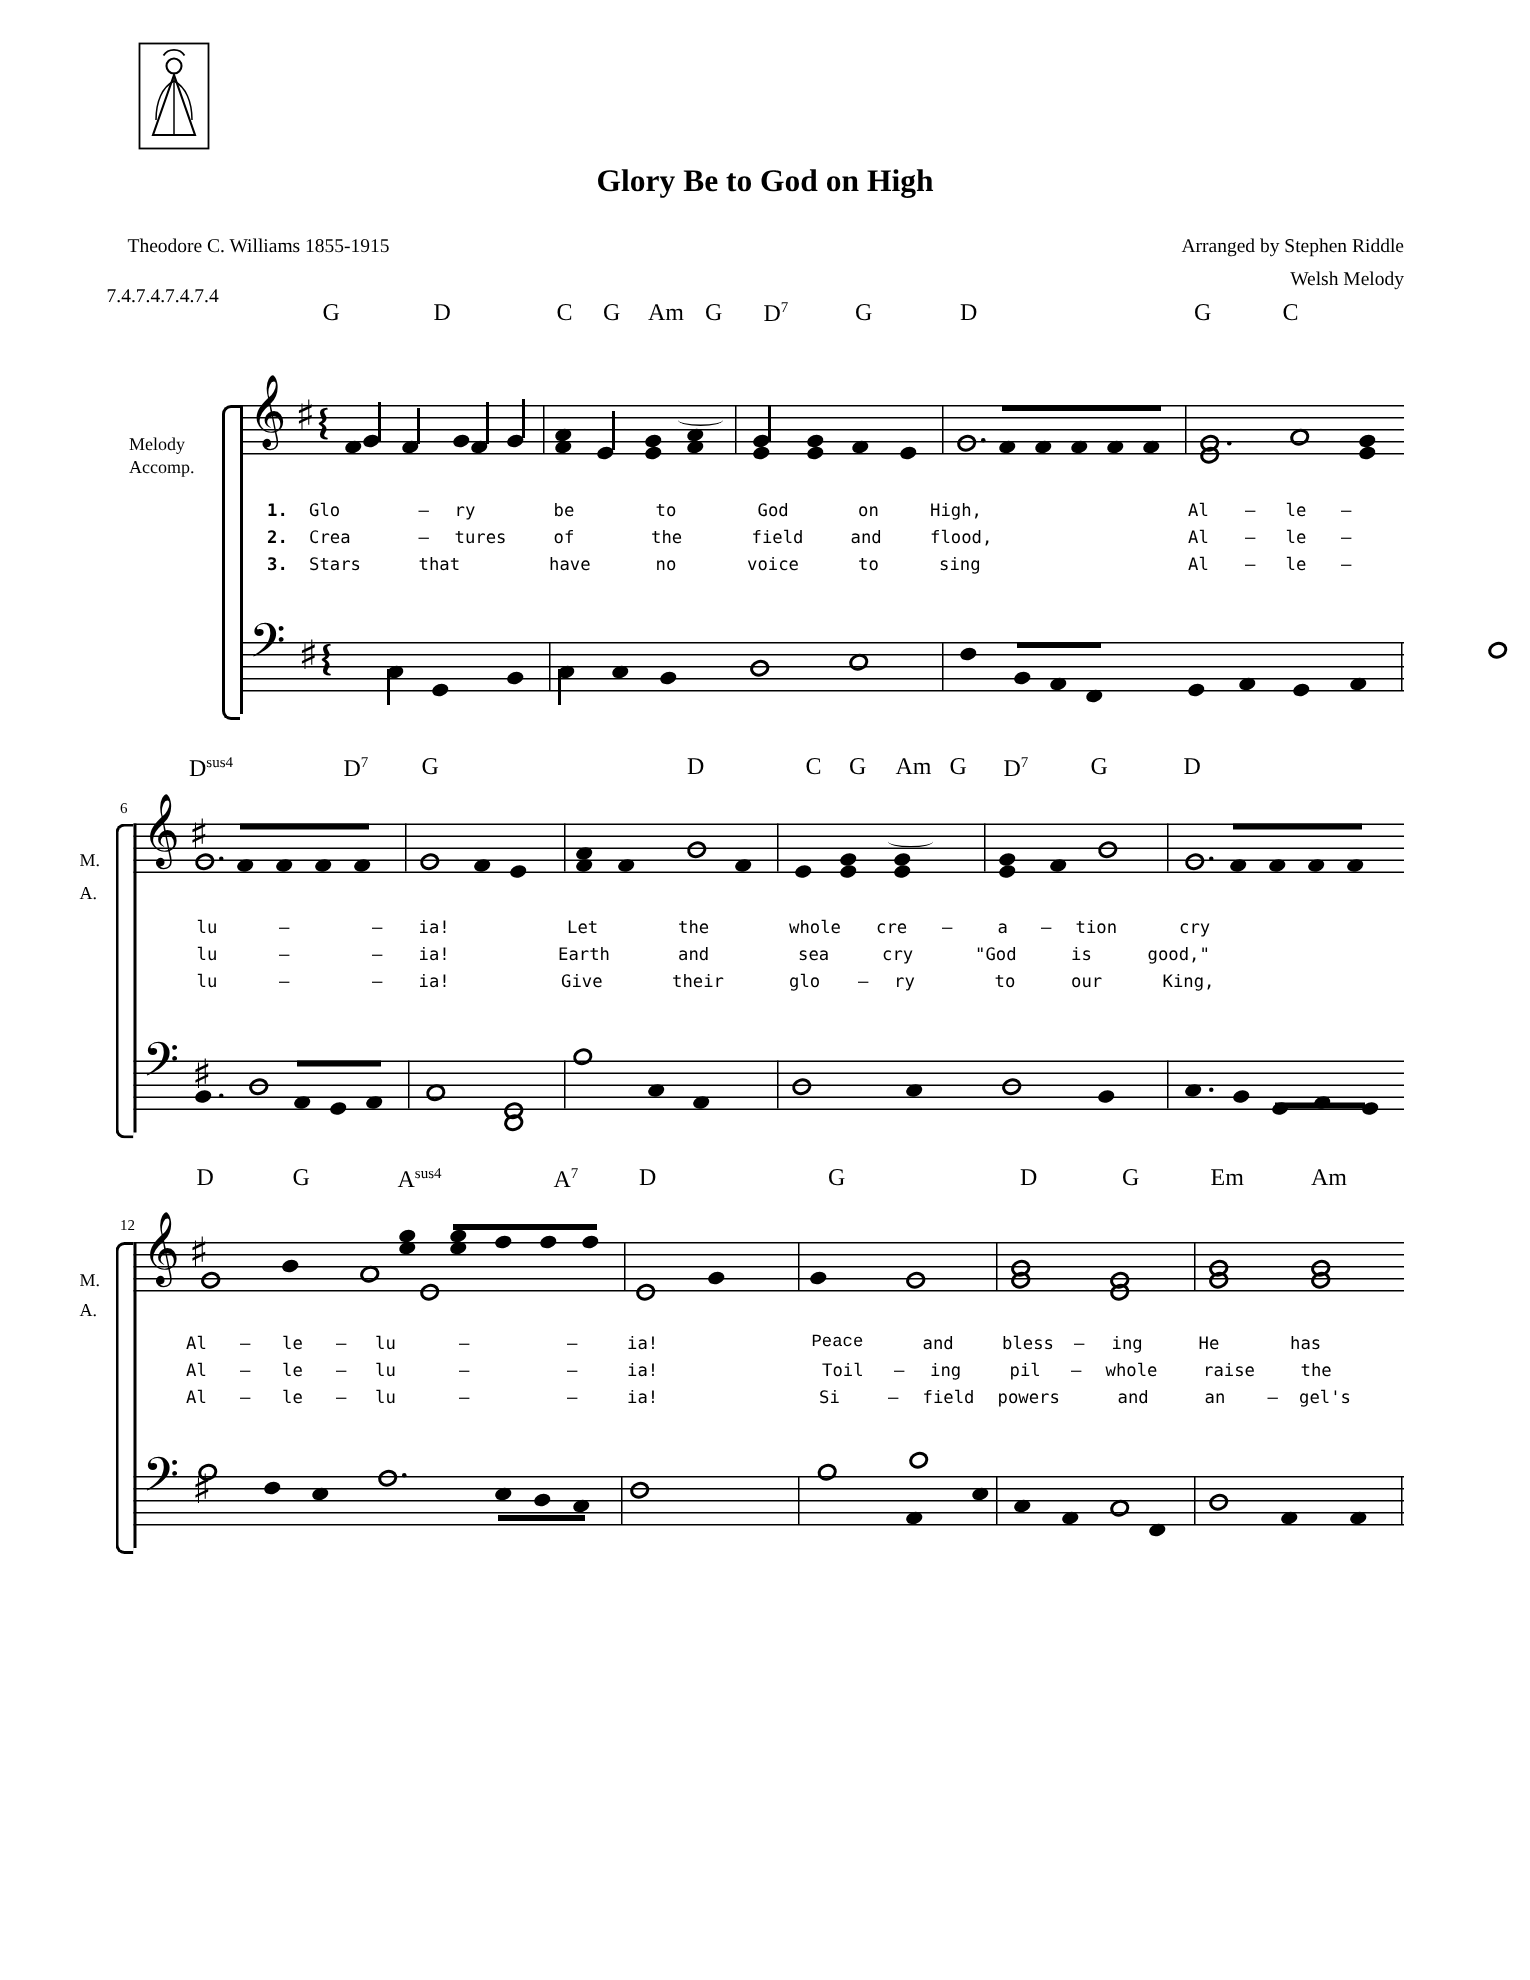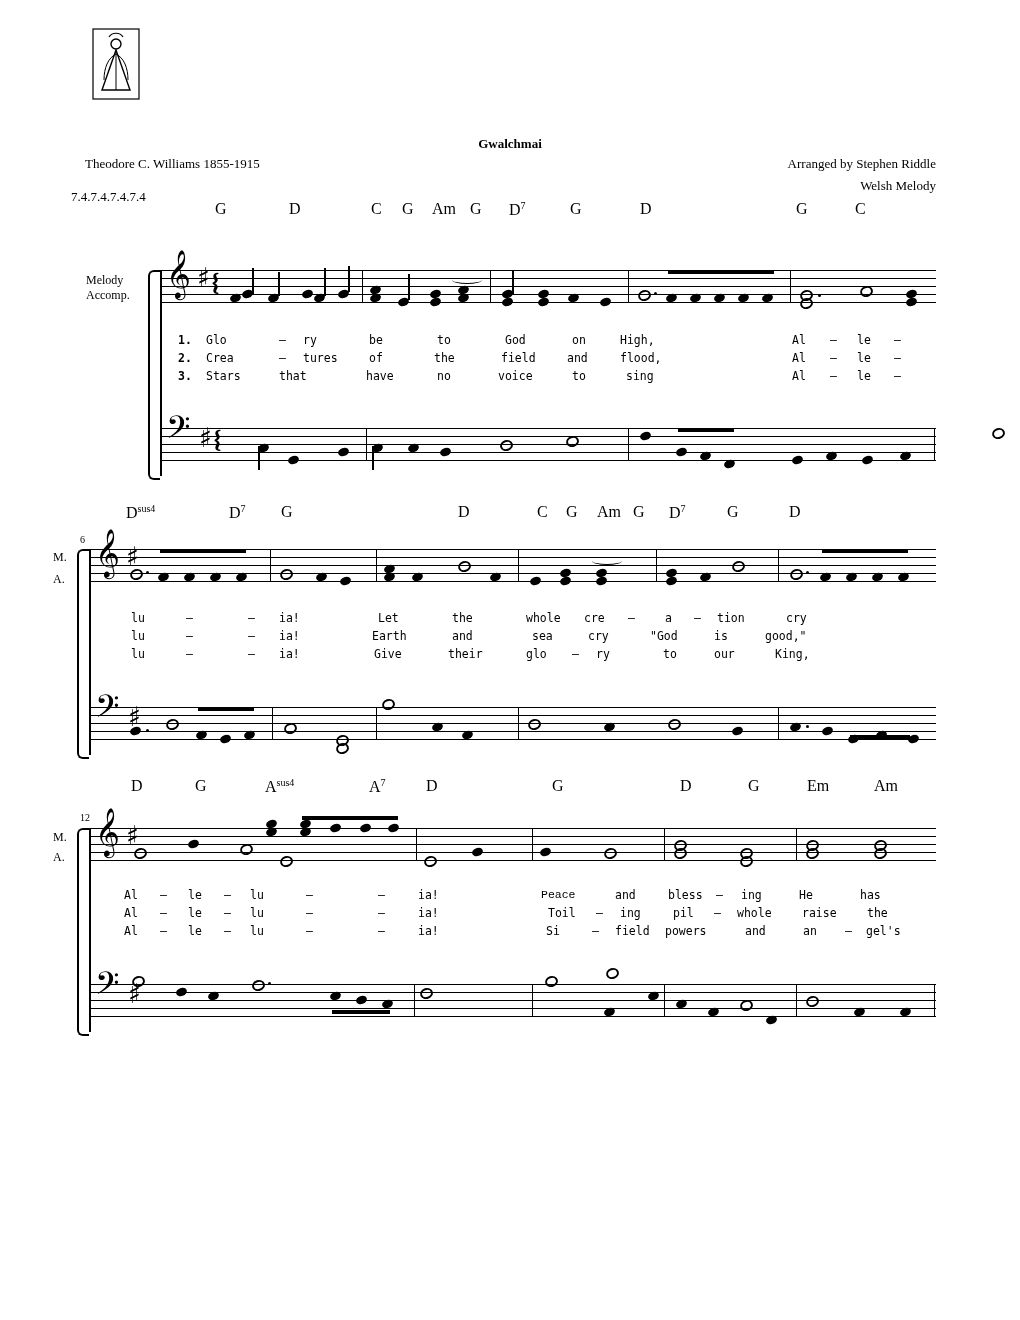--- a/index.html
+++ b/index.html
@@ -71,20 +71,21 @@
     top: 178px;
     font-size: 13px;
     text-align: right;
   }
   
   .system { position: absolute; left: 0; width: 1020px; }
   .staff-label {
     position: absolute;
     font-size: 12px;
     font-family: "Liberation Serif", serif;
+    margin-top: 16px;
   }
   .chord-row { position: absolute; left: 0; width: 1020px; height: 22px; }
   .chord {
     position: absolute;
     font-size: 16px;
     font-family: "Liberation Serif", serif;
     white-space: nowrap;
   }
   .chord sup { font-size: 10px; vertical-align: super; }
   
@@ -209,21 +210,21 @@
       <rect x="1" y="1" width="46" height="70" fill="#fff" stroke="#000" stroke-width="1.2"></rect>
       <circle cx="24" cy="16" r="5" fill="none" stroke="#000" stroke-width="1.4"></circle>
       <path d="M24 22 L10 62 L38 62 Z" fill="none" stroke="#000" stroke-width="1.4"></path>
       <path d="M24 24 L24 62" stroke="#000" stroke-width="1"></path>
       <path d="M24 26 C16 30 12 40 12 52" fill="none" stroke="#000" stroke-width="1"></path>
       <path d="M24 26 C32 30 36 40 36 52" fill="none" stroke="#000" stroke-width="1"></path>
       <path d="M17 9 C20 4 28 4 31 9" fill="none" stroke="#000" stroke-width="1.2"></path>
     </svg>
   </div>
 
-  <div class="subtitle">Gwalchmai</div>
+  <div class="title">Glory Be to God on High</div>
   <div class="author-left">Theodore C. Williams 1855-1915</div>
   <div class="meter">7.4.7.4.7.4.7.4</div>
   <div class="arranger">Arranged by Stephen Riddle</div>
   <div class="source">Welsh Melody</div>
 
   <div class="system" style="top:0;height:0;">
 
     <div class="chord-row" style="top:200px;">
       <div class="chord" style="left:215px;"><span>G</span></div>
       <div class="chord" style="left:289px;"><span>D</span></div>

